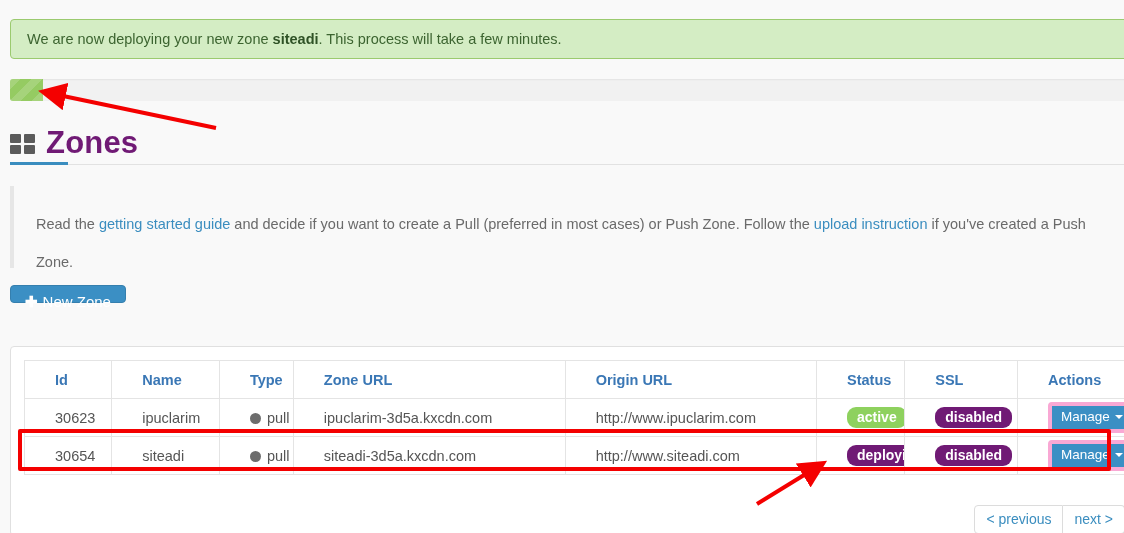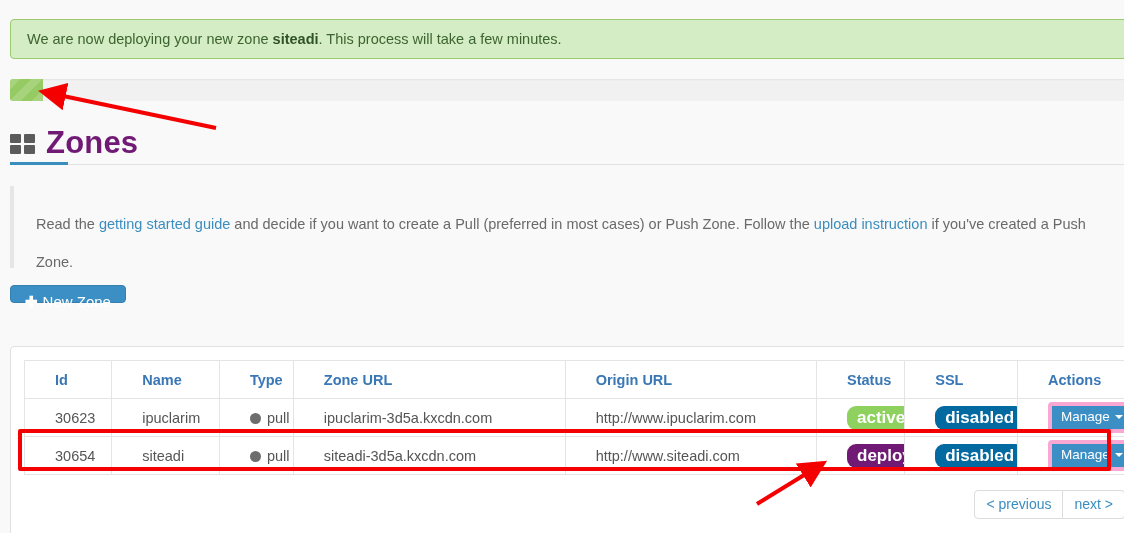--- a/index.html
+++ b/index.html
@@ -177,28 +177,28 @@
     border-radius: 50%;
     background: #6d6d6d;
     margin-right: 6px;
     vertical-align: -1px;
   }
 
   .badge {
     display: inline-block;
     border-radius: 9px;
     color: #fff;
-    font-size: 17px;
+    font-size: 14px;
     font-weight: bold;
     padding: 3px 10px 4px;
     line-height: 1;
   }
   .badge-active   { background: #8ed15e; }
   .badge-deploying{ background: #701a75; }
-  .badge-disabled { background: #0369a1; }
+  .badge-disabled { background: #701a75; }
 
   .btn-manage {
     display: inline-block;
     background: #3b8fc4;
     border: 4px solid #f9a8d4;
     border-radius: 4px;
     color: #fff;
     font-size: 13.5px;
     padding: 4px 9px 5px;
     line-height: 1.1;
@@ -307,21 +307,21 @@
           <td><span class="dot"></span><span>pull</span></td>
           <td>siteadi-3d5a.kxcdn.com</td>
           <td>http://www.siteadi.com</td>
           <td><span class="badge badge-deploying">deploying</span></td>
           <td><span class="badge badge-disabled">disabled</span></td>
           <td><span class="btn-manage"><span>Manage</span><span class="caret"></span></span></td>
         </tr>
       </tbody>
     </table>
 
-    <div class="pager" style="position:absolute; right:14px; top:143px;border-radius:8px;">
+    <div class="pager" style="position:absolute; right:14px; top:158px;border-radius:8px;">
       <span>&lt; previous</span>
       <span>next &gt;</span>
     </div>
   </div>
 
   <div class="anno hl-box"></div>
 
   <svg class="arrows" viewBox="0 0 1124 533">
     <defs>
       <marker id="ah" markerWidth="7" markerHeight="7" refX="5.5" refY="3.5" orient="auto">

